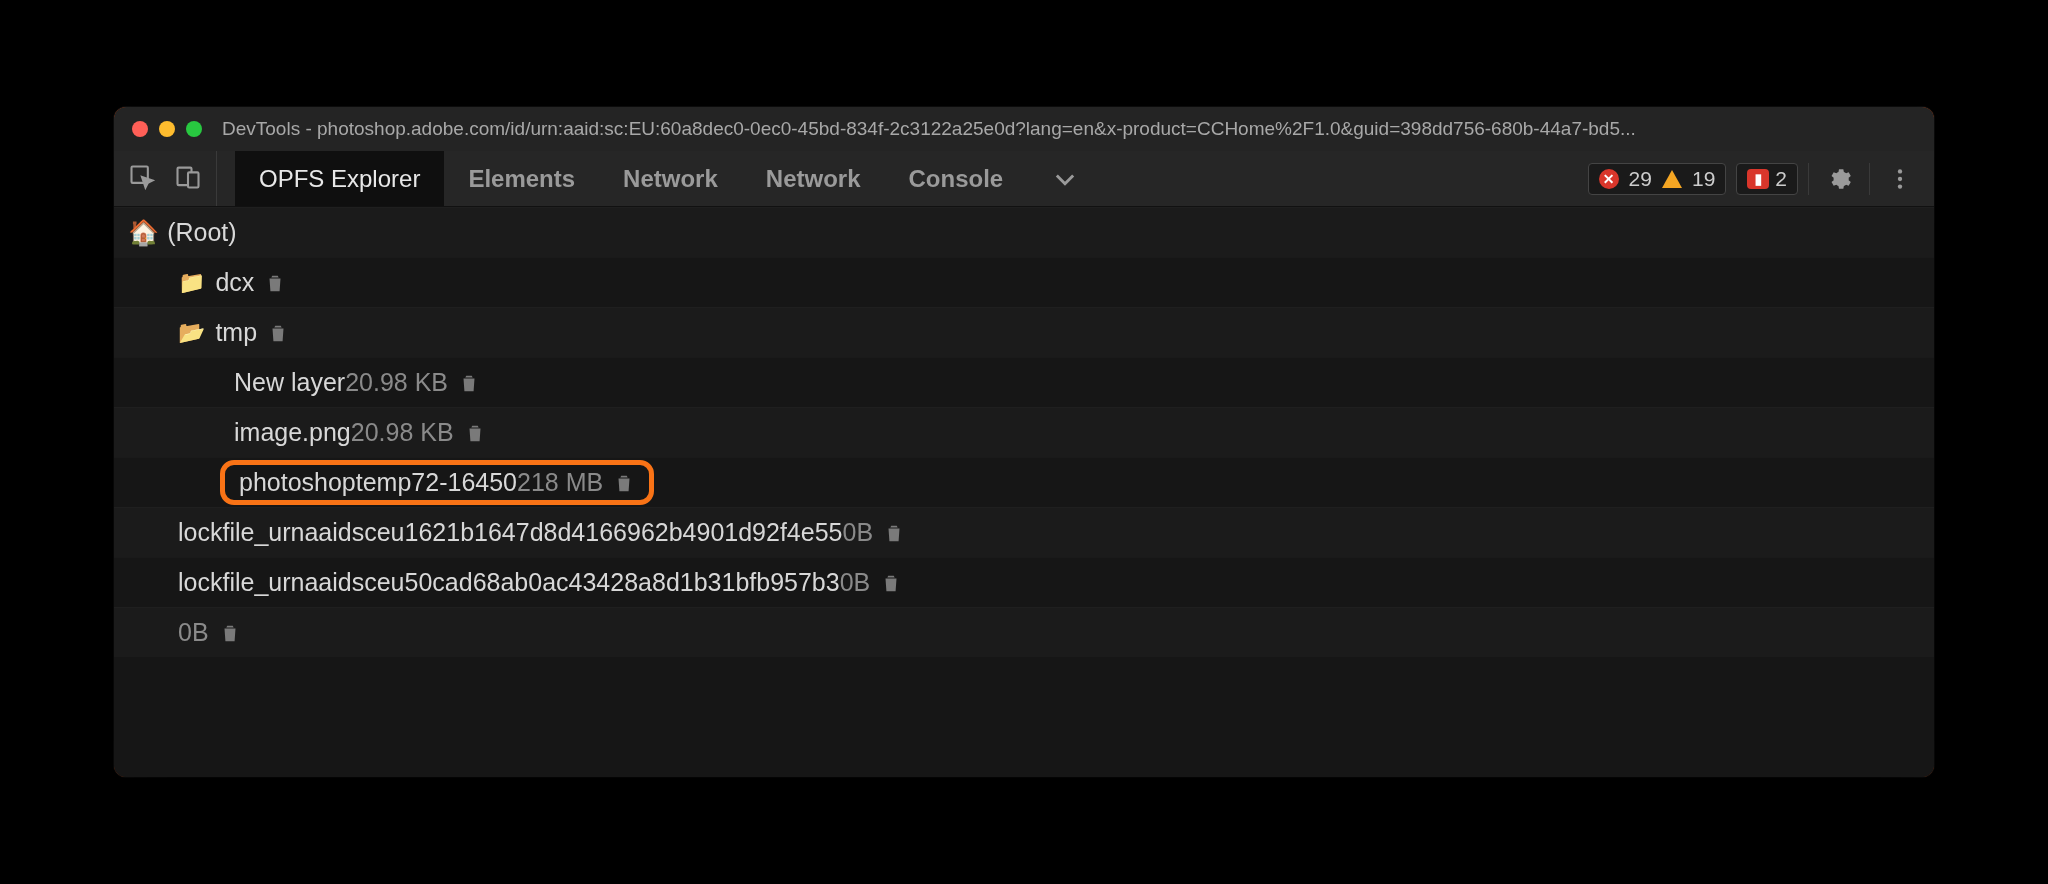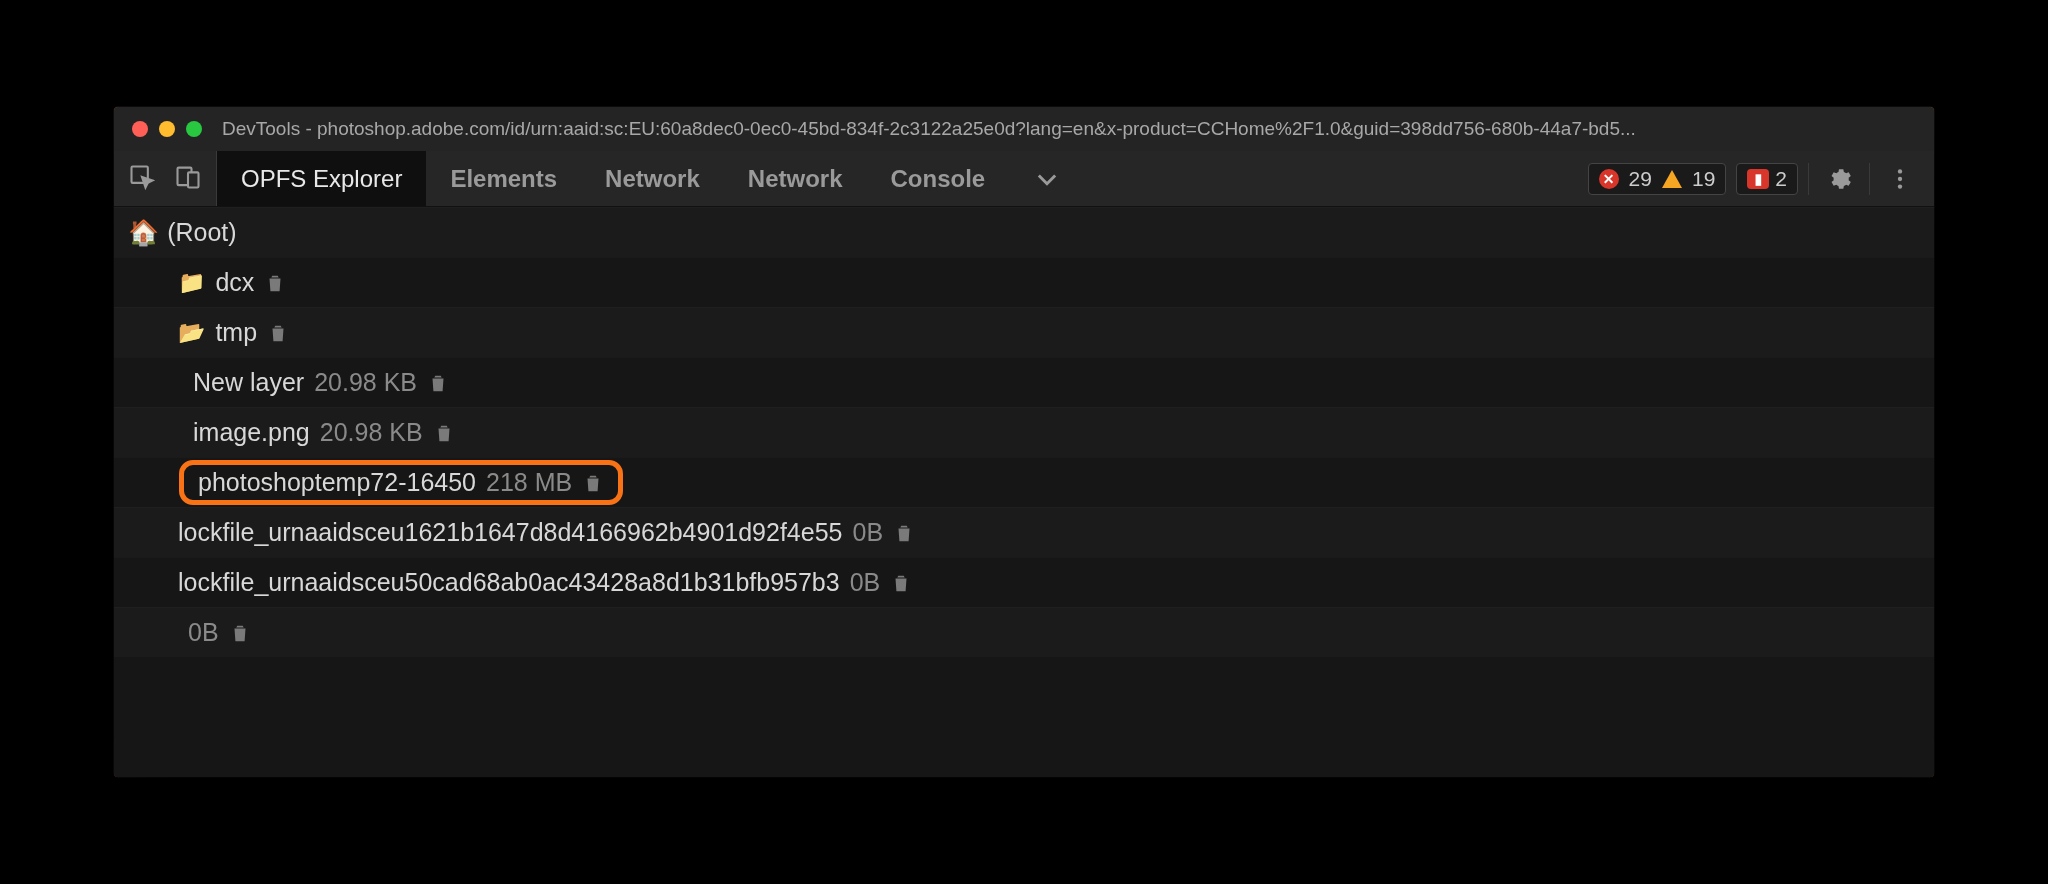--- a/index.html
+++ b/index.html
@@ -8,21 +8,21 @@
     font-family: -apple-system, BlinkMacSystemFont, "Segoe UI", Helvetica, Arial, sans-serif;
     width: 2048px;
     height: 884px;
     display: flex;
     align-items: center;
     justify-content: center;
   }
   .window {
     width: 1820px;
     background: #c2410c;
-    border-radius: 4px;
+    border-radius: 12px;
     box-shadow: 0 40px 80px rgba(0,0,0,0.8), 0 0 0 1px rgba(255,255,255,0.05);
     overflow: hidden;
   }
   .titlebar {
     background: #242424;
     height: 44px;
     display: flex;
     align-items: center;
     padding: 0 18px;
     gap: 10px;
@@ -64,20 +64,21 @@
     padding: 0 24px;
     color: #9a9a9a;
     font-size: 24px;
     cursor: pointer;
     font-weight: bold;
   }
   .tab.active {
     background: #0f0f0f;
     color: #e8e8e8;
     font-weight: 500;
+    margin-left: 18px;
   }
   .tb-right {
     margin-left: auto;
     display: flex;
     align-items: center;
     padding: 0 14px;
     gap: 10px;
   }
   .badge-group {
     display: flex;
@@ -124,24 +125,24 @@
     align-items: center;
     height: 50px;
     font-size: 25px;
     color: #d8d8d8;
     padding-left: 14px;
     border-top: 1px solid rgba(255,255,255,0.02);
   }
   .row:nth-child(odd){ background:#1b1b1b; }
   .row:nth-child(even){ background:#161616; }
   .indent-1 { padding-left: 64px; }
-  .indent-2 { padding-left: 79px; text-align: right; }
+  .indent-2 { padding-left: 120px; text-align: right; }
   .house { margin-right: 8px; filter: none; }
   .folder { margin-right: 10px; font-size: 22px; filter: grayscale(20%); }
-  .size { color: #8a8a8a; margin-left: 10px; }
+  .size { color: #8a8a8a; }
   .trash { margin-left: 10px; cursor:pointer; display:inline-flex; }
   .trash svg { width: 22px; height: 22px; }
   .highlight {
     border: 5px solid #f97316;
     border-radius: 14px;
     padding: 3px 14px;
     display: inline-flex;
     align-items: center;
     margin-left: -14px;
   }

